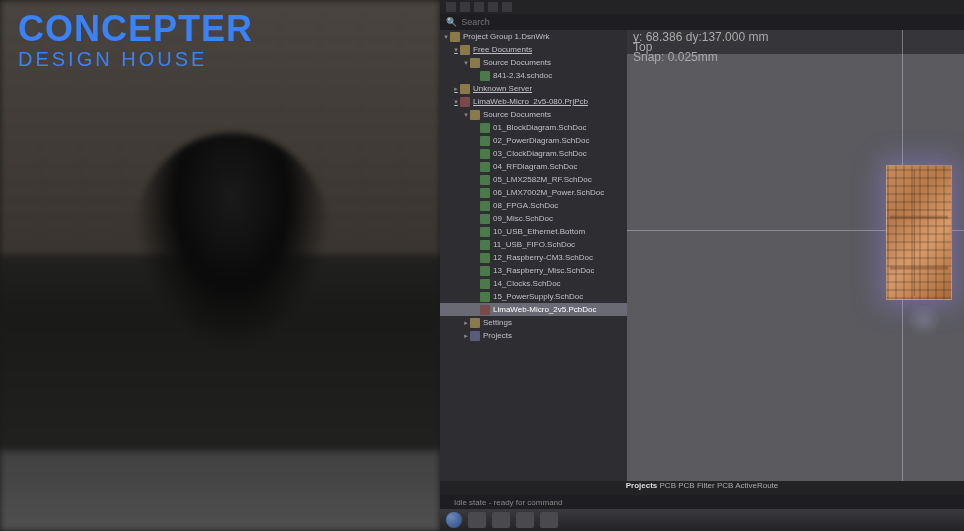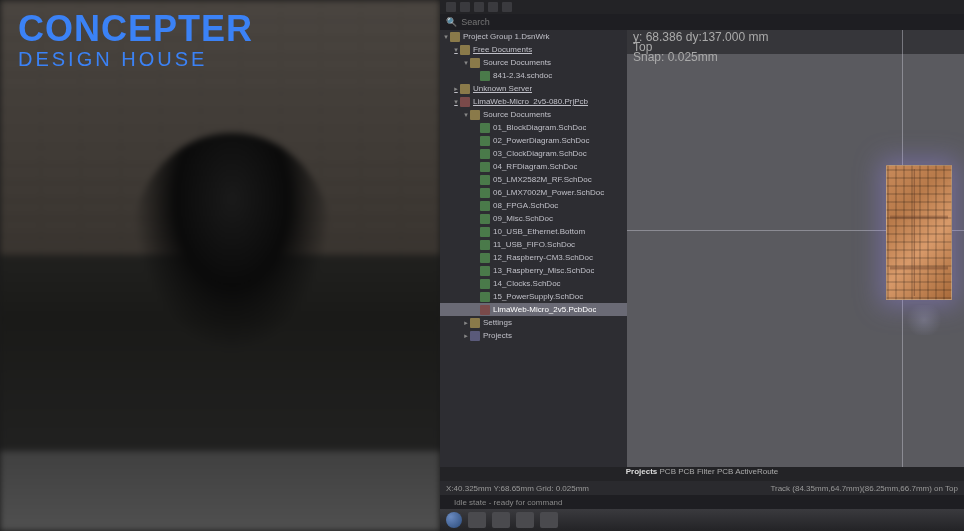--- a/index.html
+++ b/index.html
@@ -526,24 +526,20 @@
           <span class="layer-swatch" style="background: rgb(170, 170, 170);"></span>
           <span>Notes</span>
         </div>
         <div class="layer-tab">
           <span class="layer-swatch" style="background: rgb(221, 221, 68);"></span>
           <span>Top Overlay</span>
         </div>
       </div>
   </div>
 
-  <div class="status-bar">
-    <span>X:40.325mm Y:68.65mm   Grid: 0.025mm</span>
-    <span class="status-right">Track (84.35mm,64.7mm)(86.25mm,66.7mm) on Top</span>
-  </div>
 
   <div class="command-bar">
     <span>Idle state - ready for command</span>
   </div>
 
   <div class="taskbar">
     <div class="tb-orb"></div>
     <div class="tb-item"></div>
     <div class="tb-item"></div>
     <div class="tb-item"></div>

